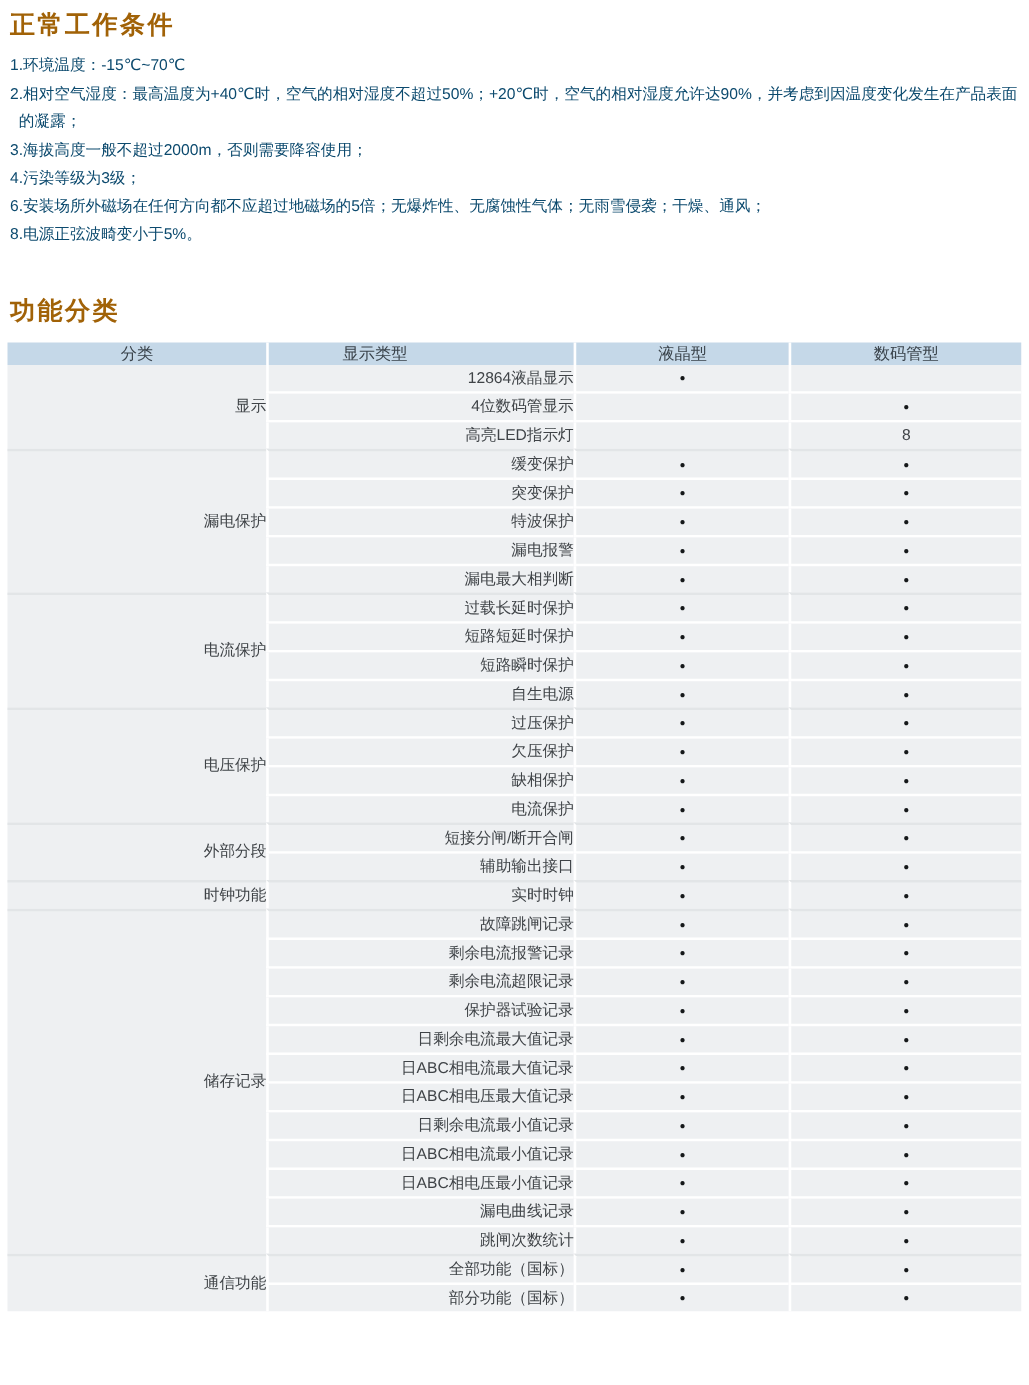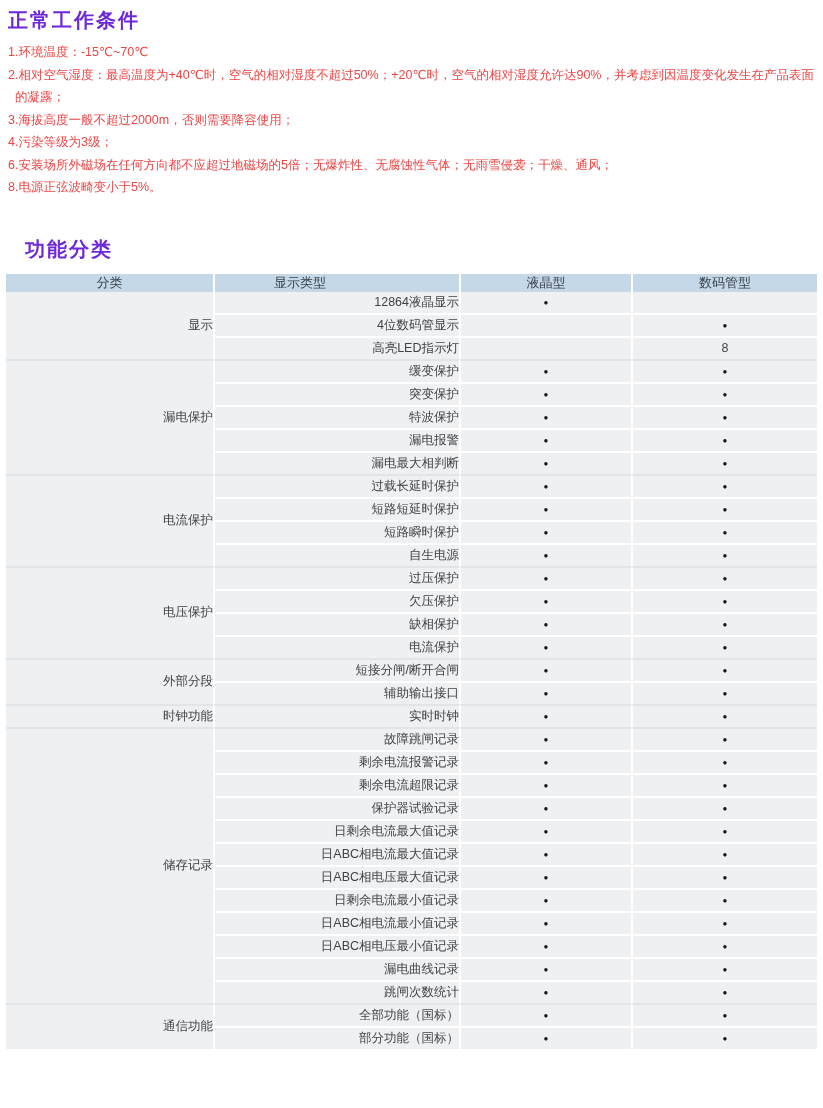--- a/index.html
+++ b/index.html
@@ -3,29 +3,29 @@
 <meta charset="utf-8">
 <style>
   html,body{margin:0;padding:0;}
   body{
     width:823px;height:1108px;background:#ffffff;overflow:hidden;
     font-family:"Liberation Sans","DejaVu Sans",sans-serif;
     color:#3f4347;position:relative;
   }
   .page{padding:8px 8px 0 8px;}
   .section-title{
-    color:#6d28d9;font-size:20px;line-height:24px;font-weight:bold;
+    color:#a16207;font-size:20px;line-height:24px;font-weight:bold;
     letter-spacing:2px;margin:0;
   }
   .cond-list{
     list-style:none;margin:9px 0 0 0;padding:0;
-    font-size:12.5px;line-height:22.5px;color:#ef4444;
+    font-size:12.5px;line-height:22.5px;color:#0c4a6e;
   }
   .cond-list li{padding-left:7px;text-indent:-7px;}
-  #title2{margin-top:38px;margin-left:17px;}
+  #title2{margin-top:38px;}
   table.func{
     border-collapse:separate;border-spacing:0;table-layout:fixed;
     width:811px;margin:13px 0 0 -2px;
   }
   col.c1{width:207px;} col.c2{width:246px;} col.c3{width:172px;} col.c4{width:186px;}
   th{
     background:#c5d8e8;height:15px;font-size:13px;font-weight:400;
     color:#39424a;text-align:center;padding:0;
   }
   th.left{text-align:left;padding-left:59px;}

